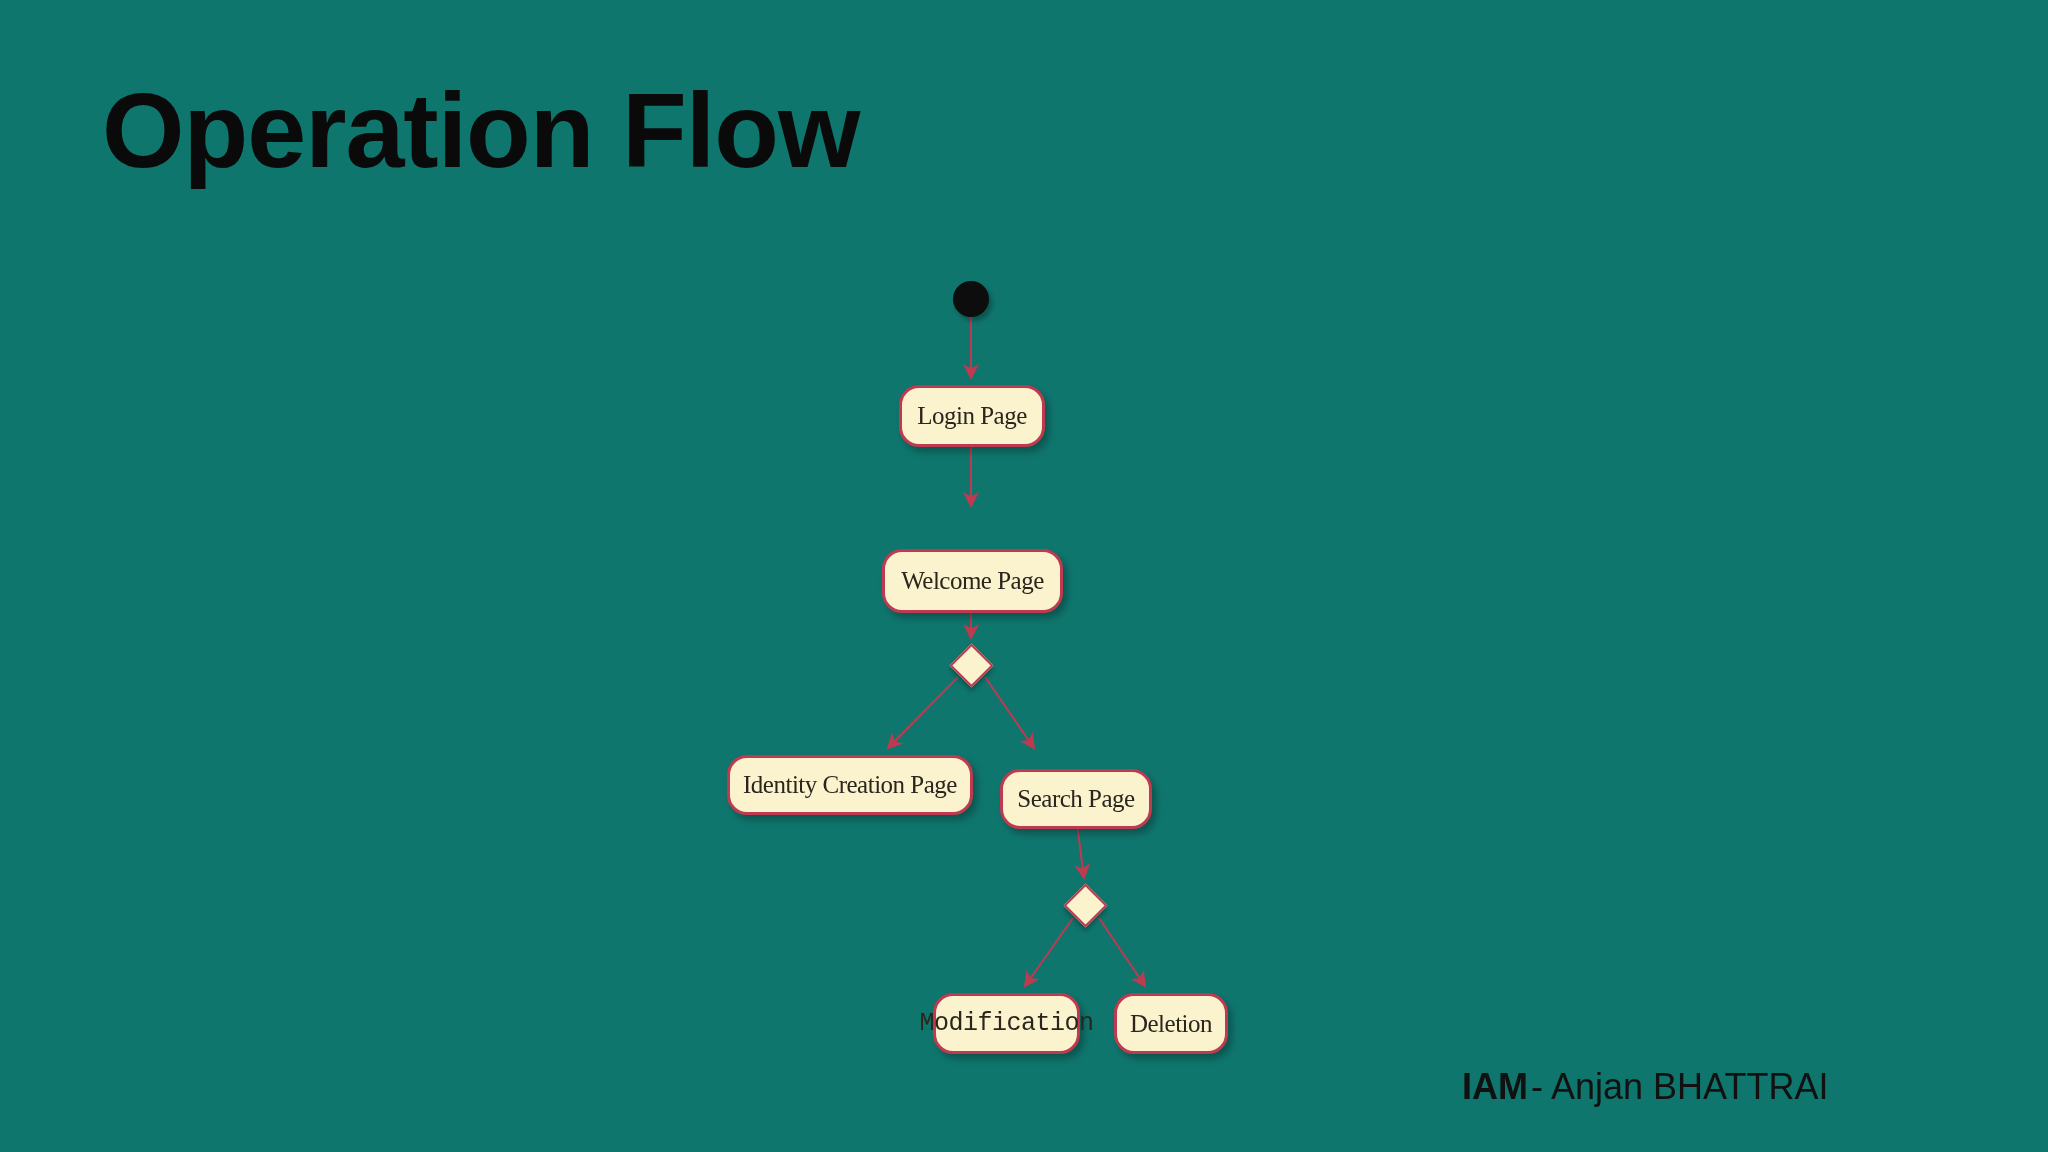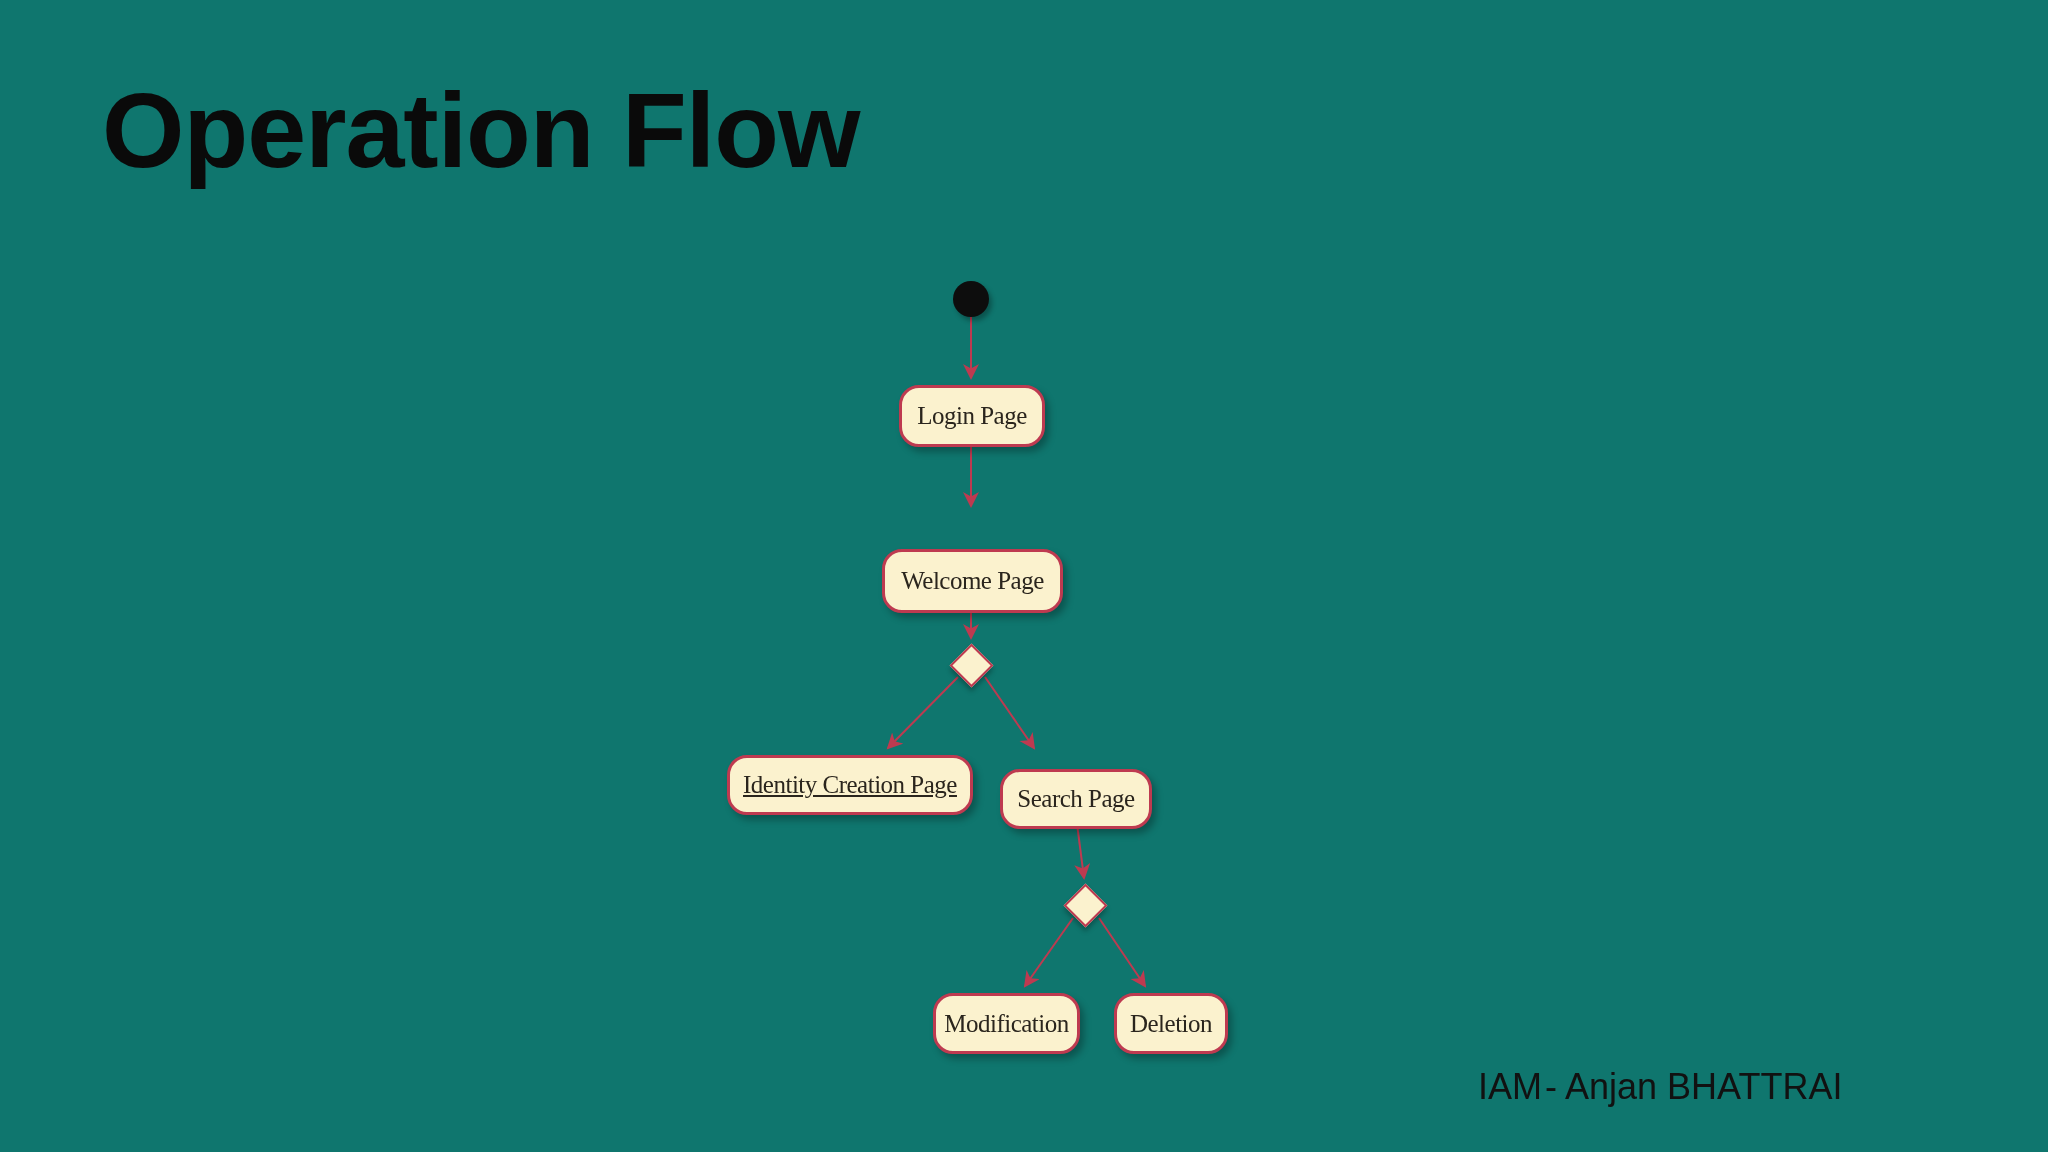--- a/index.html
+++ b/index.html
@@ -53,23 +53,23 @@
     align-items: center;
     justify-content: center;
     font-family: "Liberation Serif", serif;
     font-size: 25px;
     letter-spacing: -0.5px;
     color: #2a251d;
     white-space: nowrap;
   }
   .node-login        { left: 899px;  top: 385px; width: 146px; height: 62px; }
   .node-welcome      { left: 882px;  top: 513px; width: 181px; height: 64px; margin-top: 36px; }
-  .node-identity     { left: 727px;  top: 755px; width: 246px; height: 60px; text-decoration: underline; }
+  .node-identity     { left: 727px;  top: 755px; width: 246px; height: 60px; }
   .node-search       { left: 1000px; top: 755px; width: 152px; height: 60px; margin-top: 14px; }
-  .node-modification { left: 933px;  top: 993px; width: 147px; height: 61px; }
+  .node-modification { left: 933px;  top: 993px; width: 147px; height: 61px; font-family: Liberation Mono, monospace; }
   .node-deletion     { left: 1114px; top: 993px; width: 114px; height: 61px; }
   .decision-node {
     position: absolute;
     box-sizing: border-box;
     width: 31px;
     height: 31px;
     background: #fbf2ce;
     border: 2.5px solid #be3a50;
     transform: rotate(45deg);
     box-shadow: 3px 3px 5px rgba(0,0,0,0.28);
@@ -77,21 +77,21 @@
   .decision-1 { left: 956px;  top: 650px; }
   .decision-2 { left: 1070px; top: 890px; }
   .slide-footer {
     position: absolute;
     left: 1462px;
     top: 1066px;
     font-size: 36px;
     color: #111111;
     white-space: nowrap;
   }
-  .footer-bold { font-weight: normal; margin-left: 16px; }
+  .footer-bold { font-weight: bold; }
   .footer-rest { font-weight: normal; margin-left: 3px; }
 </style>
 </head>
 <body>
 
 <div id="slide">
 
   <div class="slide-title">Operation Flow</div>
 
   <svg class="edges-layer" width="2048" height="1152" viewBox="0 0 2048 1152">

